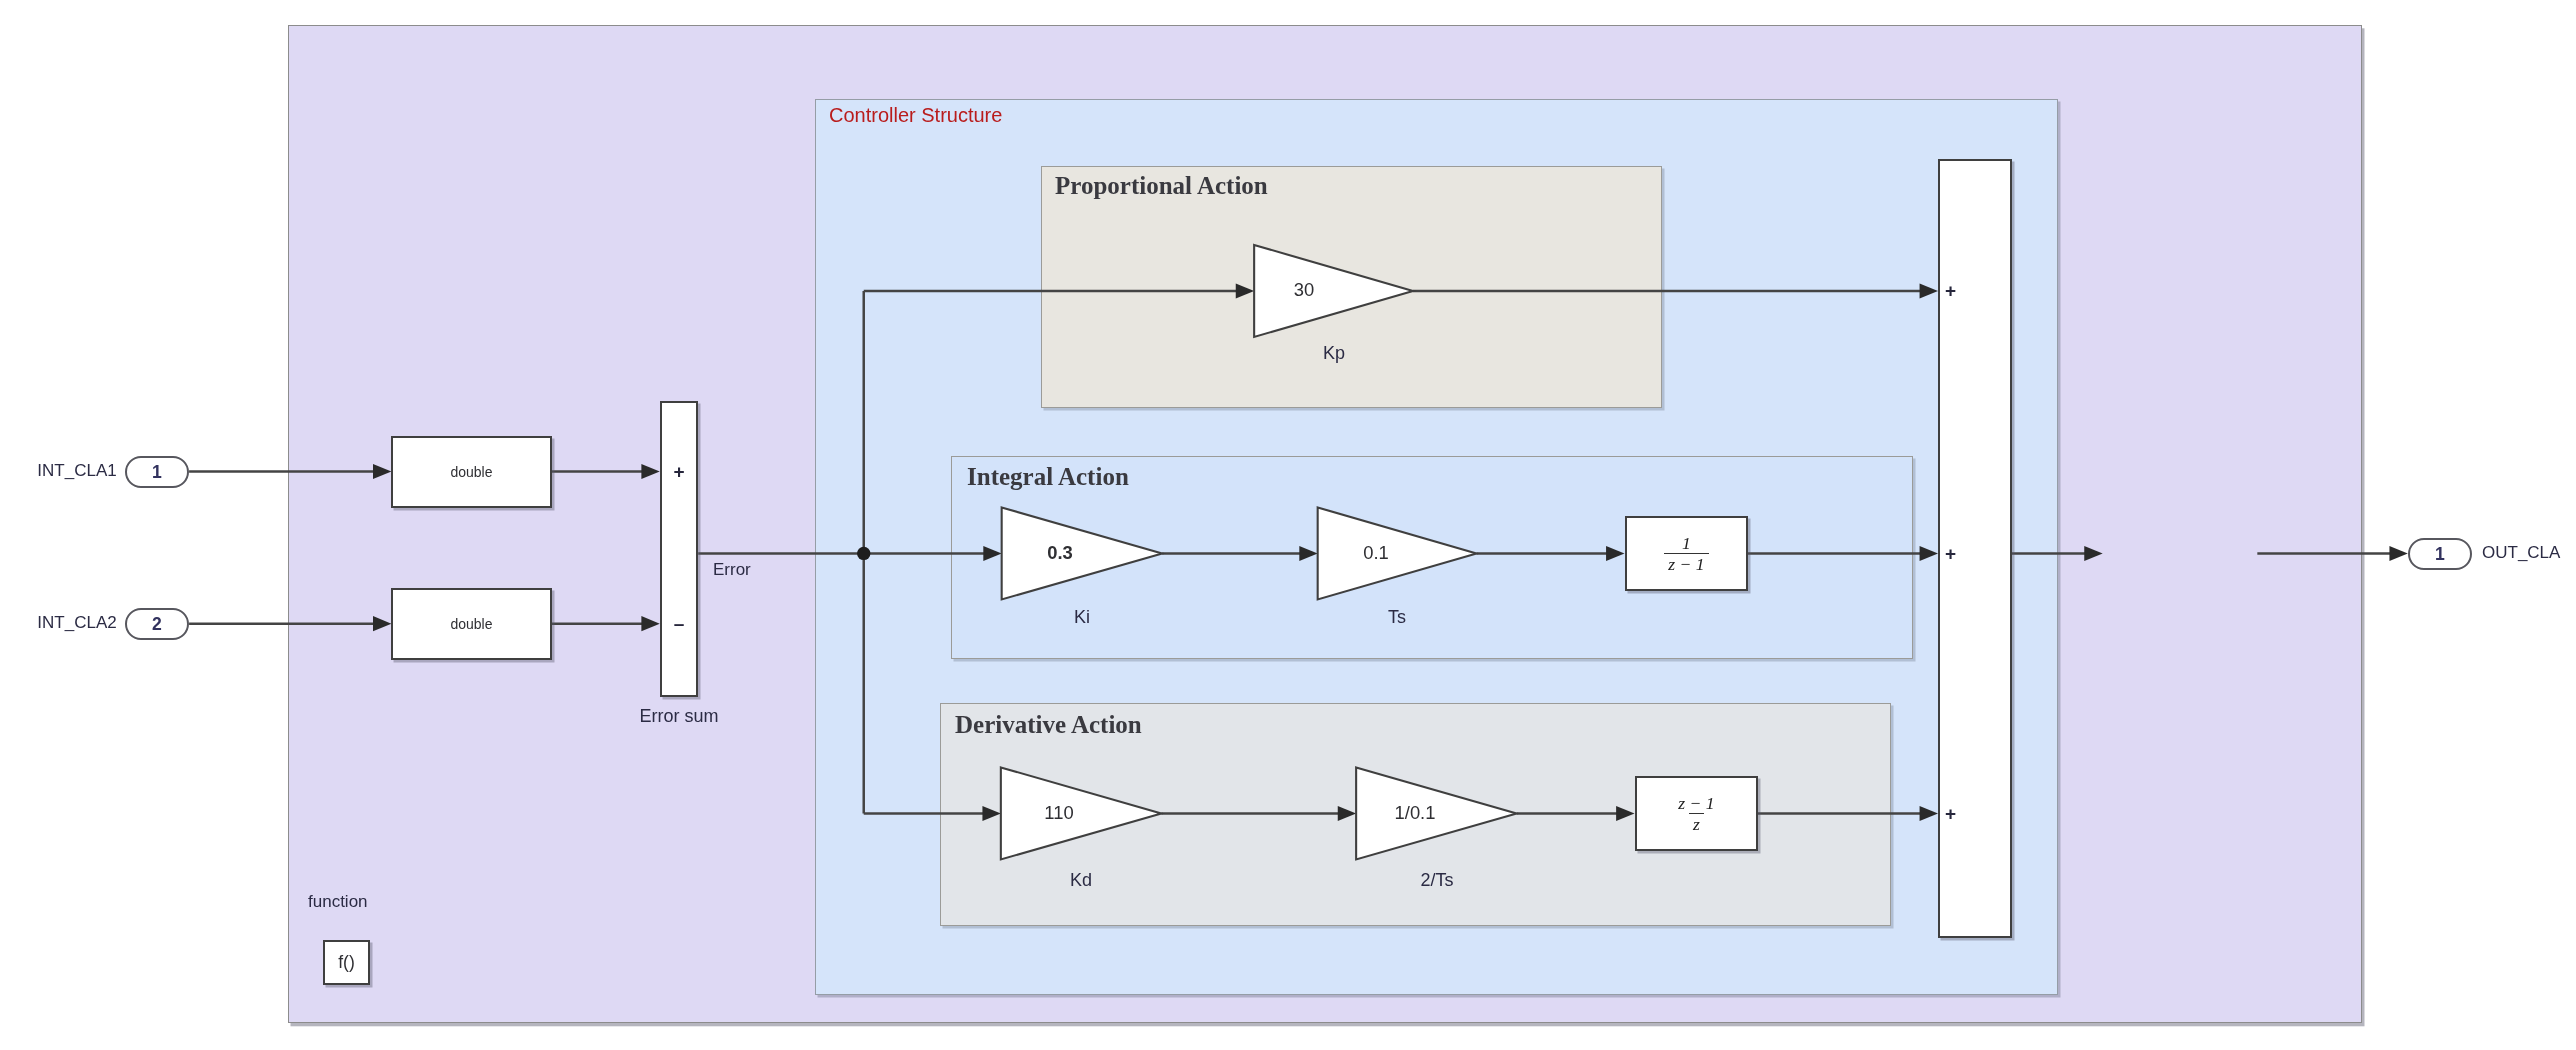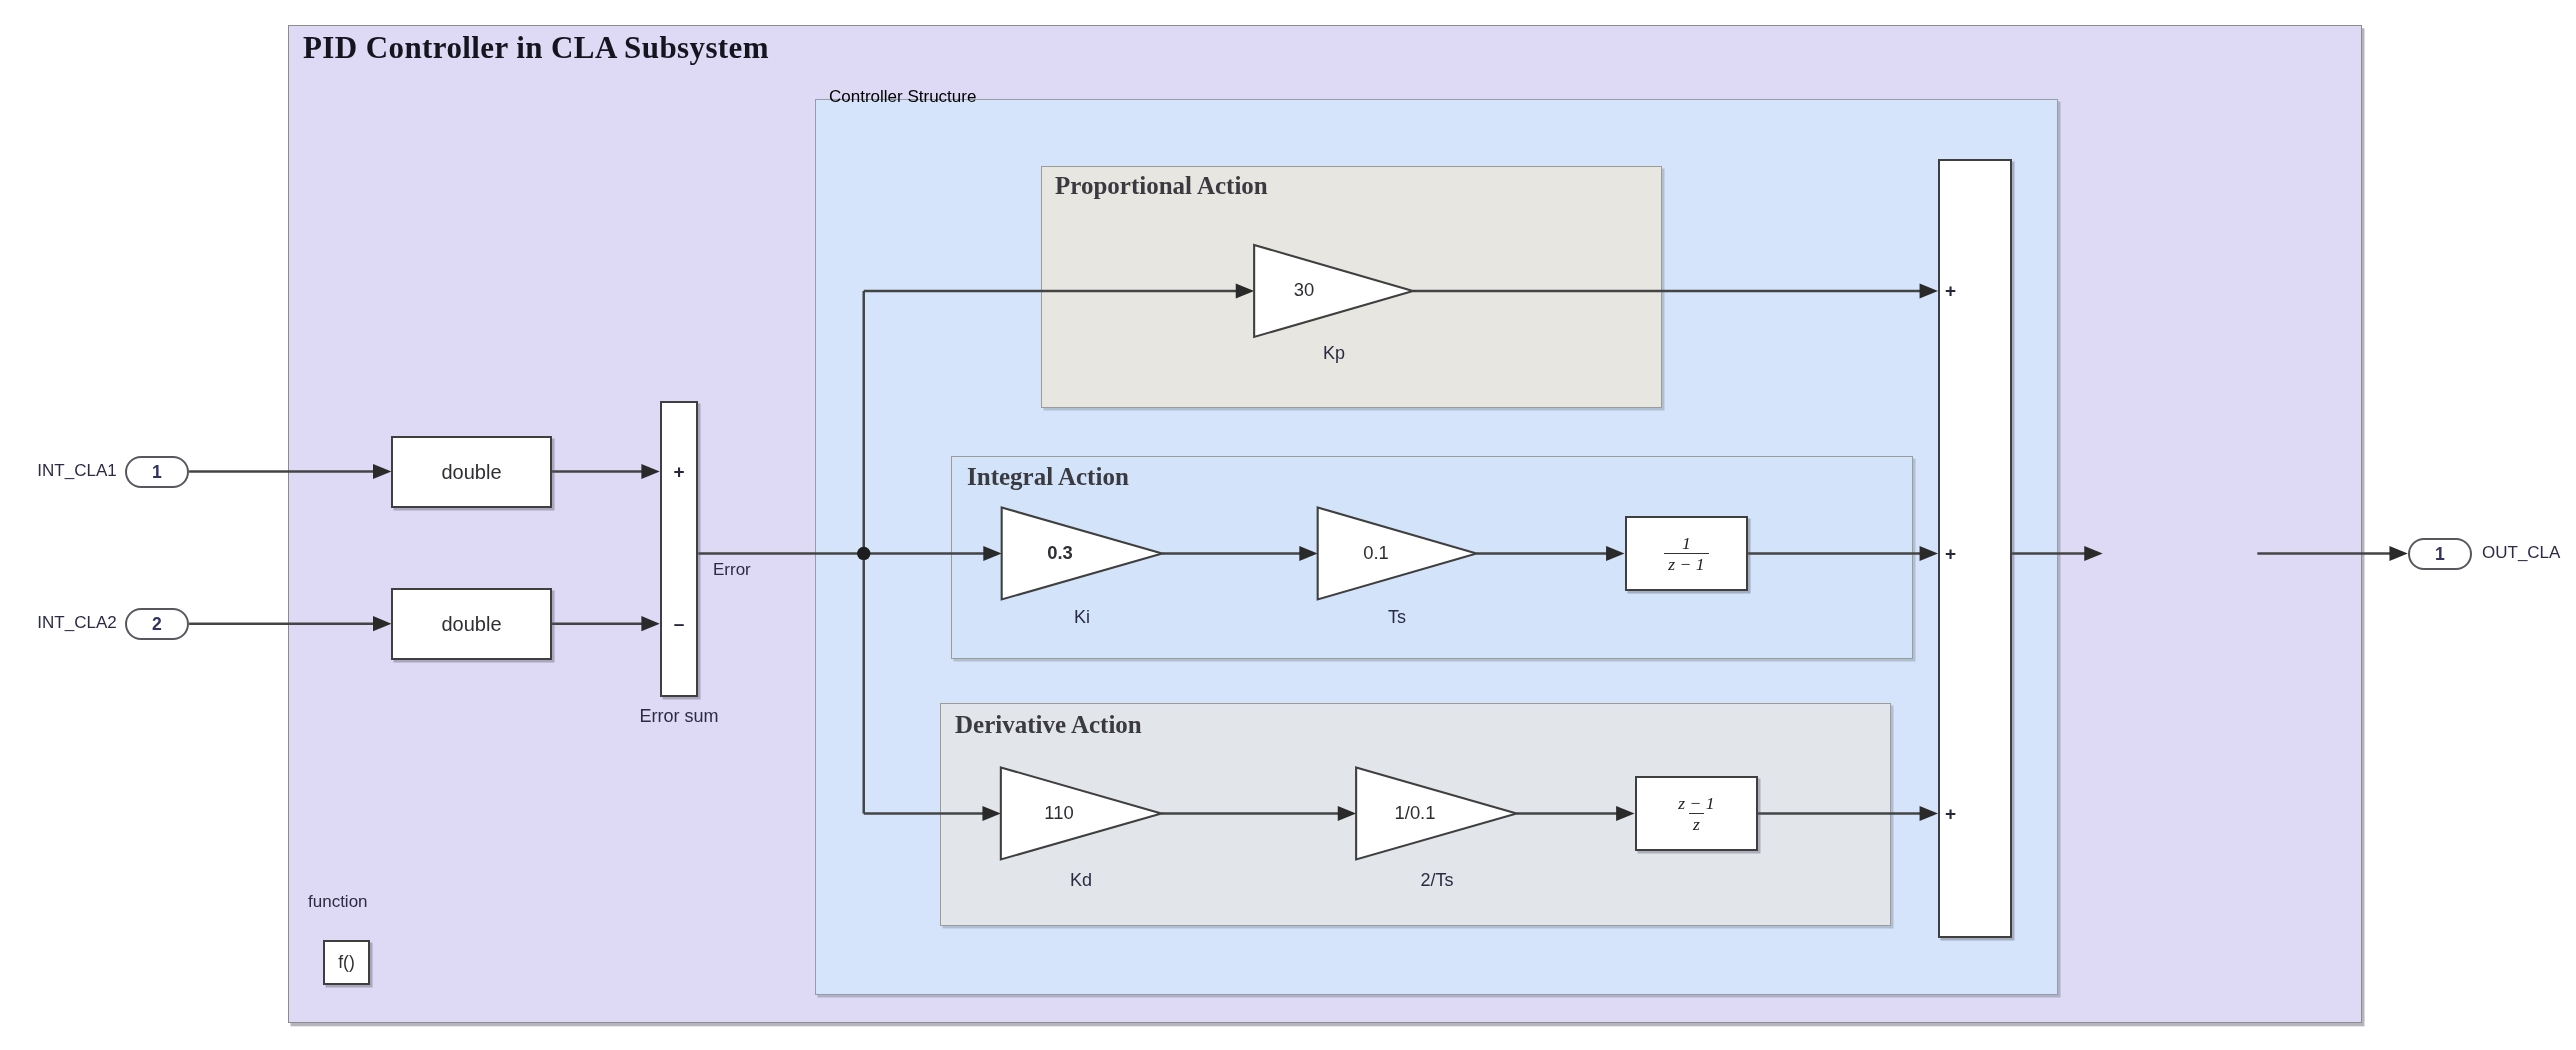--- a/index.html
+++ b/index.html
@@ -18,30 +18,30 @@
   .controller{left:815px;top:99px;width:1243px;height:896px;background:var(--controller-fill);
          border:1.7px solid var(--controller-border);box-shadow:2.5px 2.5px 0 rgba(70,80,100,.3);z-index:2;}
   .section{border:1.7px solid var(--section-border);box-shadow:2.5px 2.5px 0 rgba(70,80,100,.25);z-index:3;}
   .sec-p{left:1041px;top:166px;width:621px;height:242px;background:var(--proportional-fill);}
   .sec-i{left:951px;top:456px;width:962px;height:203px;background:var(--integral-fill);}
   .sec-d{left:940px;top:703px;width:951px;height:223px;background:var(--derivative-fill);}
   .main-title{position:absolute;left:303px;top:30px;z-index:10;font-family:"Liberation Serif",serif;
          font-weight:bold;font-size:31px;color:var(--title-color);letter-spacing:0.4px;}
   .sec-title{position:absolute;z-index:10;font-family:"Liberation Serif",serif;font-weight:bold;
          font-size:25px;color:#3A3A40;}
-  .ctrl-label{position:absolute;left:829px;top:87px;z-index:10;font-size:17px;color:#000000;}
+  .ctrl-label{position:absolute;left:829px;top:104px;z-index:10;font-size:20px;color:#b91c1c;}
   svg.wires{position:absolute;left:0;top:0;z-index:4;}
   svg.wires line{stroke:var(--line-color);stroke-width:3;}
   svg.wires .arrow{fill:#2A2A2A;stroke:none;}
   svg.wires .gain{fill:var(--block-fill);stroke:var(--block-border);stroke-width:2.5;}
   svg.wires .dot{fill:#1E1E1E;}
   .block{position:absolute;box-sizing:border-box;background:var(--block-fill);
          border:2.1px solid var(--block-border);z-index:5;display:flex;align-items:center;
          justify-content:center;box-shadow:2.5px 2.5px 0 rgba(90,90,110,.4);}
-  .block span{font-size:20px;color:#2F2F33;}
+  .block span{font-size:14px;color:#2F2F33;}
   .port{position:absolute;box-sizing:border-box;background:#fff;border:2.1px solid #57575E;
         border-radius:16px;z-index:5;display:flex;align-items:center;justify-content:center;}
   .port span{font-size:17.6px;color:#32325E;font-weight:bold;}
   .lbl{position:absolute;z-index:10;font-size:17px;color:var(--label-color);}
   .gain-val{position:absolute;z-index:10;font-size:18.4px;color:#2F2F33;width:100px;text-align:center;}
   .under-lbl{position:absolute;z-index:10;font-size:18px;color:var(--label-color);width:134px;text-align:center;}
   .sign{position:absolute;z-index:7;font-size:19px;font-weight:bold;color:#26263C;width:100%;text-align:center;line-height:1;}
   .sign3{position:absolute;z-index:7;font-size:19px;font-weight:bold;color:#26263C;left:5px;line-height:1;}
   .frac{display:flex;flex-direction:column;align-items:center;font-family:"Liberation Serif",serif;
         font-style:italic;font-size:17.6px;color:#222;line-height:1.15;}
@@ -54,21 +54,20 @@
 <body>
 
 <div id="canvas">
 
   <div class="area outer"></div>
   <div class="area controller"></div>
   <div class="area section sec-p"></div>
   <div class="area section sec-i"></div>
   <div class="area section sec-d"></div>
 
-  <div class="main-title">PID Controller in CLA Subsystem</div>
   <div class="ctrl-label">Controller Structure</div>
   <div class="sec-title" style="left:1055px;top:172px;">Proportional Action</div>
   <div class="sec-title" style="left:967px;top:463px;">Integral Action</div>
   <div class="sec-title" style="left:955px;top:711px;">Derivative Action</div>
 
   <svg class="wires" width="2576" height="1050" viewBox="0 0 3081 1256">
     <g>
       <line x1="226" y1="564" x2="450" y2="564"></line>
       <line x1="226" y1="746" x2="450" y2="746"></line>
       <line x1="660" y1="564" x2="770" y2="564"></line>

